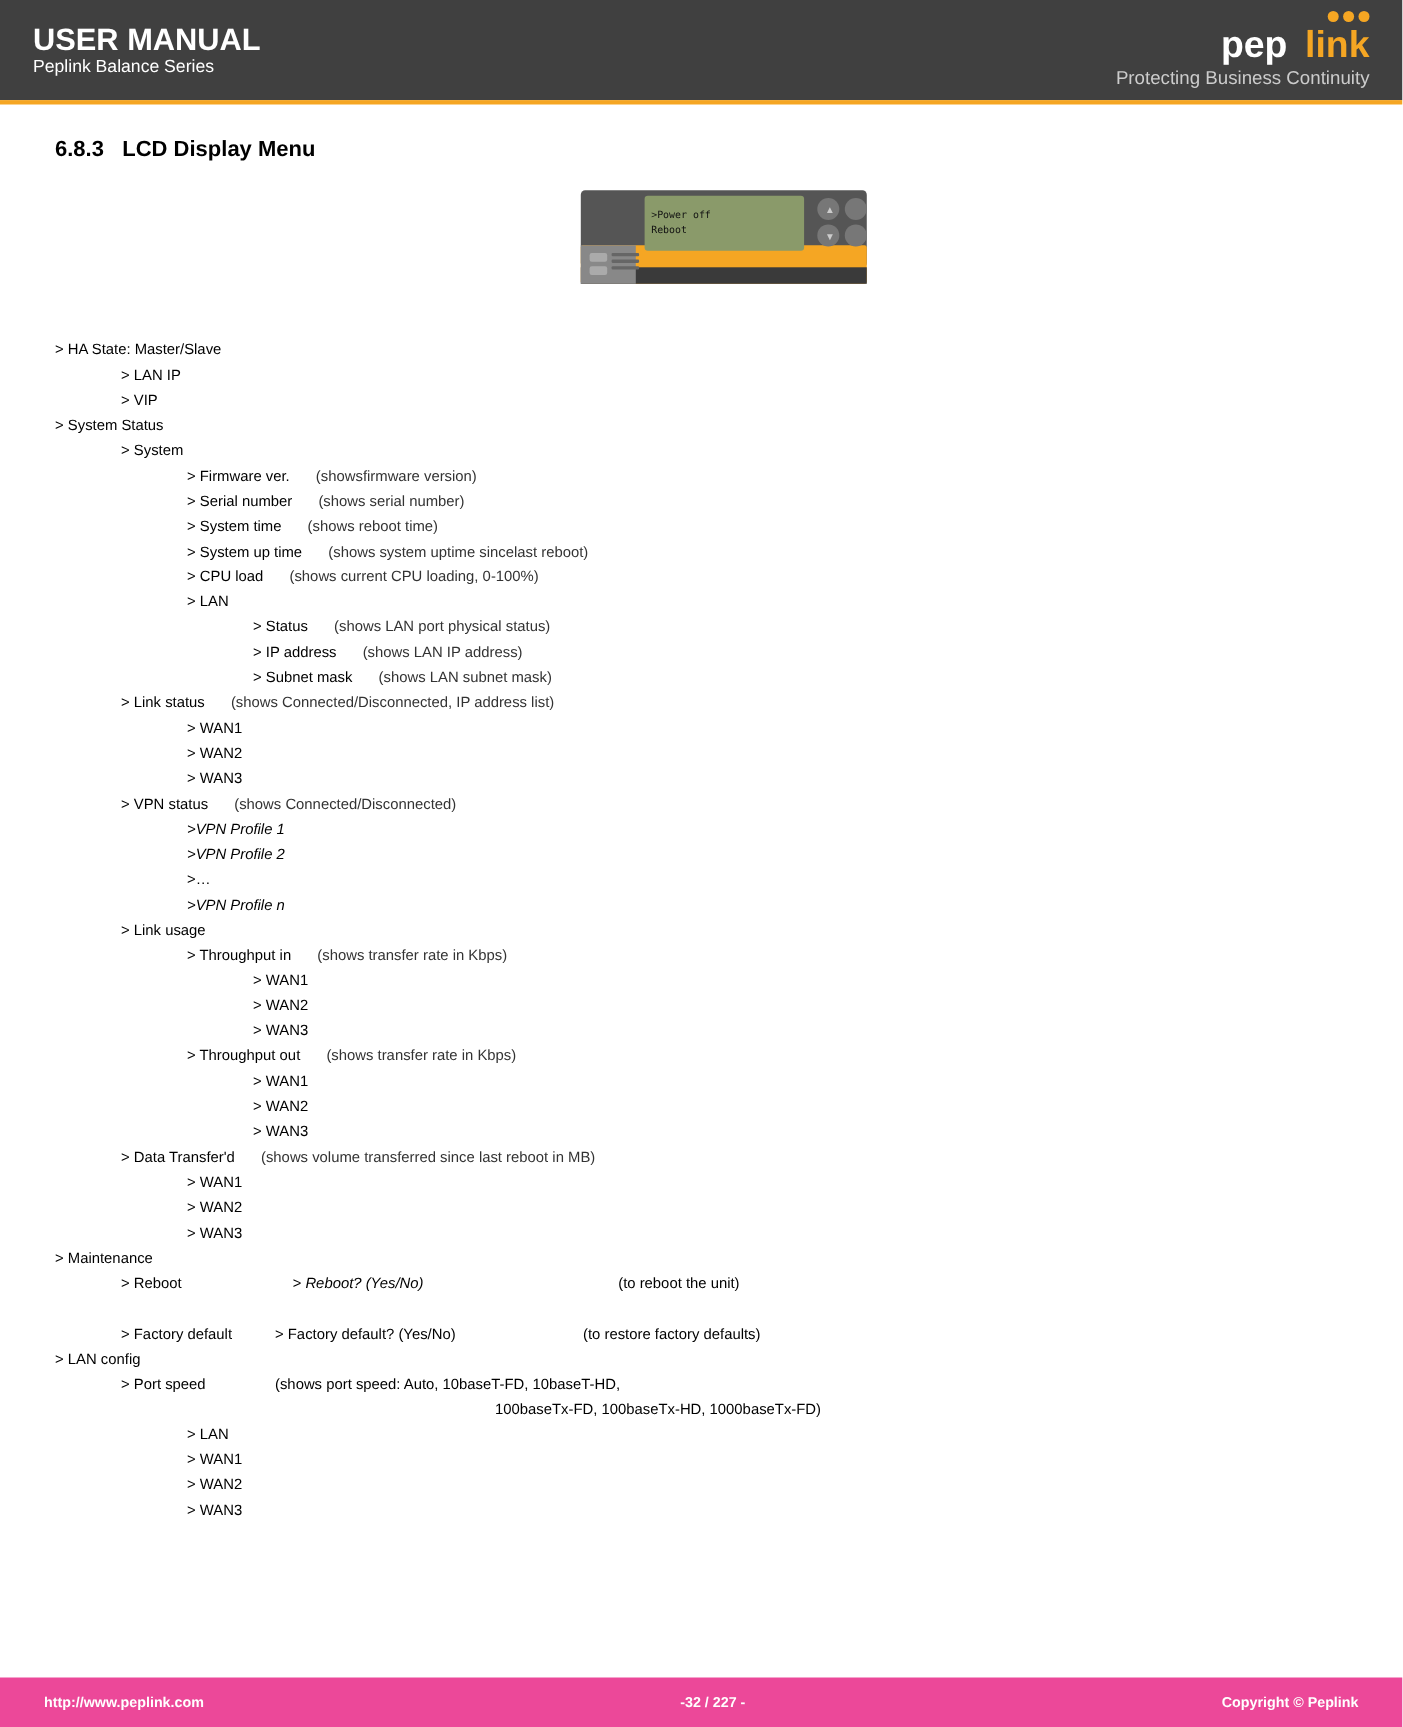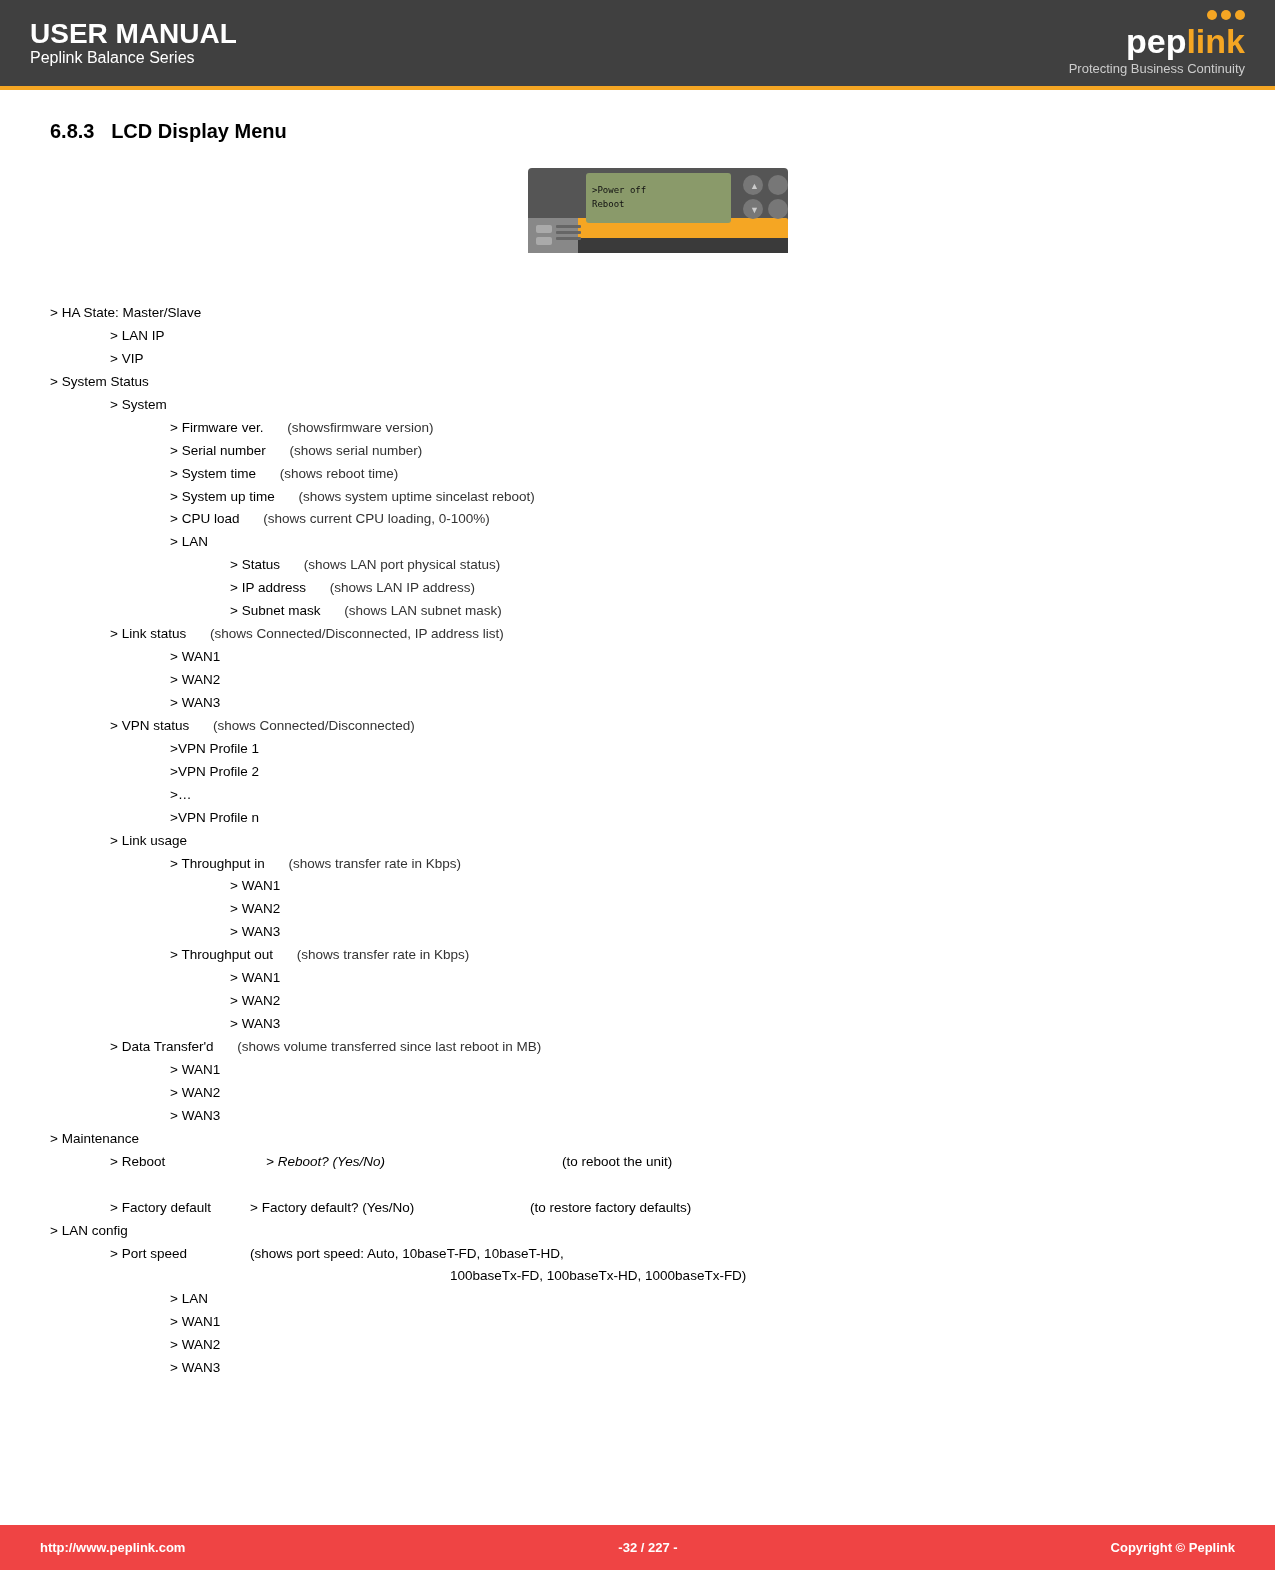--- a/index.html
+++ b/index.html
@@ -45,27 +45,27 @@
       justify-content: flex-end;
     }
     .logo-dot {
       width: 10px;
       height: 10px;
       border-radius: 50%;
       background: #f5a623;
     }
     .logo-tagline {
       color: #ccc;
-      font-size: 13px;
+      font-size: 17px;
       text-align: right;
     }
     .logo-peplink {
       display: flex;
       align-items: flex-end;
-      gap: 0;
+      gap: 16px;
     }
     .logo-pep {
       color: #fff;
       font-size: 34px;
       font-weight: bold;
     }
     .logo-link {
       color: #f5a623;
       font-size: 34px;
       font-weight: bold;
@@ -108,25 +108,25 @@
     }
     .indent1 { padding-left: 60px; }
     .indent2 { padding-left: 120px; }
     .indent3 { padding-left: 180px; }
 
     .desc {
       display: inline-block;
       margin-left: 20px;
       color: #333;
     }
-    .italic { }
+    .italic { font-style: italic; }
 
     
     .footer {
-      background: #ef4444;
+      background: #ec4899;
       display: flex;
       align-items: center;
       justify-content: space-between;
       padding: 12px 40px;
       min-height: 45px;
     }
     .footer-left, .footer-center, .footer-right {
       color: #fff;
       font-size: 13px;
       font-weight: bold;

